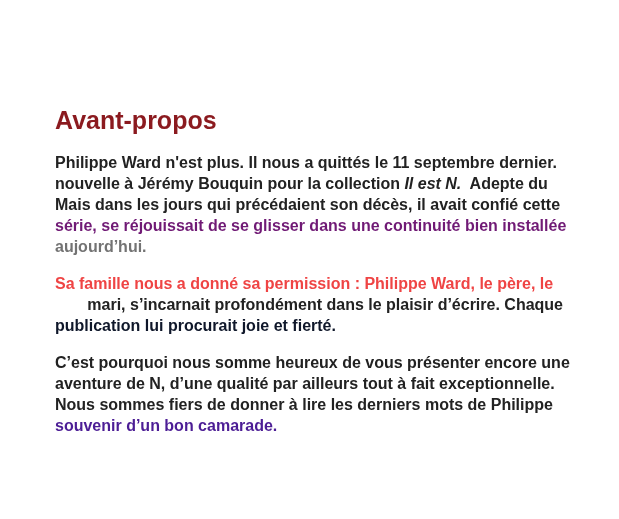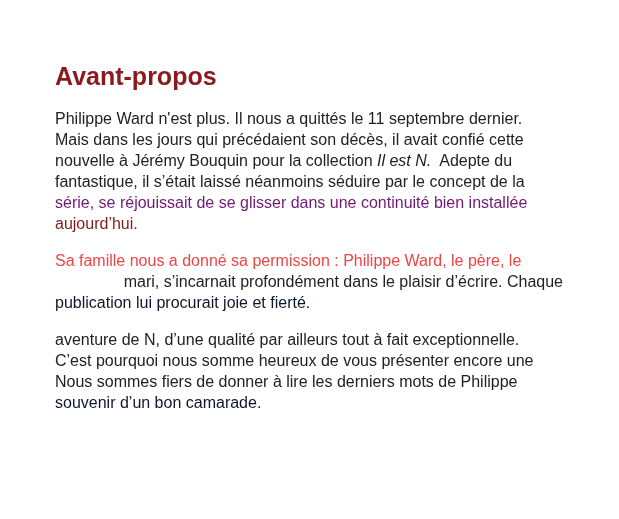--- a/index.html
+++ b/index.html
@@ -6,64 +6,64 @@
     margin: 0;
     padding: 0;
     background: #ffffff;
   }
   .page {
     position: relative;
     width: 601px;
     height: 519px;
     box-sizing: border-box;
     background: #ffffff;
-    padding: 62px 38px 0 55px;
+    padding: 106px 38px 0 55px;
     overflow: hidden;
     font-family: "Liberation Sans", sans-serif;
   }
   .doc-title {
     margin: 0 0 17px 0;
     font-size: 25px;
     line-height: 29px;
     font-weight: 700;
     color: #8b1a1f;
   }
   .paragraph {
     margin: 16px 0 5px 0;
     padding: 0;
+    font-weight: bold;
   }
   .line {
     font-size: 16px;
     line-height: 21px;
     color: #222222;
     white-space: pre;
   }
   .seg-italic {
     font-style: italic;
   }
 </style>
 </head>
 <body>
 
 <div class="page" style="background: rgb(255, 255, 255);">
   <h1 class="doc-title" style="color: rgb(139, 26, 31);">Avant-propos</h1>
   <div id="doc-body">
       <div class="paragraph">
         <div class="line" style="color: rgb(34, 34, 34);"><span>Philippe Ward n'est plus. Il nous a quittés le 11 septembre dernier.</span></div>
+        <div class="line" style="color: rgb(34, 34, 34);"><span>nouvelle à Jérémy Bouquin pour la collection </span><span class="seg-italic">Il est N.</span><span>  Adepte du</span></div>
         <div class="line" style="color: rgb(34, 34, 34);"><span>Mais dans les jours qui précédaient son décès, il avait confié cette</span></div>
-        <div class="line" style="color: rgb(34, 34, 34);"><span>nouvelle à Jérémy Bouquin pour la collection </span><span class="seg-italic">Il est N.</span><span>  Adepte du</span></div>
-        <div class="line" style="color: rgb(34, 34, 34);"><span>fantastique, il s’était laissé néanmoins séduire par le concept de la</span></div>
         <div class="line" style="color: #701a75;"><span>série, se réjouissait de se glisser dans une continuité bien installée</span></div>
-        <div class="line" style="color: #7f1d1d;"><span>aujourd’hui.</span></div>
+        <div class="line" style="color: #737373;"><span>aujourd’hui.</span></div>
       </div>
       <div class="paragraph">
         <div class="line" style="color: #ef4444;"><span>Sa famille nous a donné sa permission : Philippe Ward, le père, le</span></div>
         <div class="line" style="color: rgb(34, 34, 34); text-align: right;"><span>mari, s’incarnait profondément dans le plaisir d’écrire. Chaque</span></div>
         <div class="line" style="color: #0f172a;"><span>publication lui procurait joie et fierté.</span></div>
       </div>
       <div class="paragraph">
+        <div class="line" style="color: rgb(34, 34, 34);"><span>C’est pourquoi nous somme heureux de vous présenter encore une</span></div>
         <div class="line" style="color: rgb(34, 34, 34);"><span>aventure de N, d’une qualité par ailleurs tout à fait exceptionnelle.</span></div>
-        <div class="line" style="color: rgb(34, 34, 34);"><span>C’est pourquoi nous somme heureux de vous présenter encore une</span></div>
         <div class="line" style="color: rgb(34, 34, 34);"><span>Nous sommes fiers de donner à lire les derniers mots de Philippe</span></div>
-        <div class="line" style="color: #0f172a;"><span>souvenir d’un bon camarade.</span></div>
+        <div class="line" style="color: #4c1d95;"><span>souvenir d’un bon camarade.</span></div>
       </div>
     </div>
 </div>
 
 </body></html>

